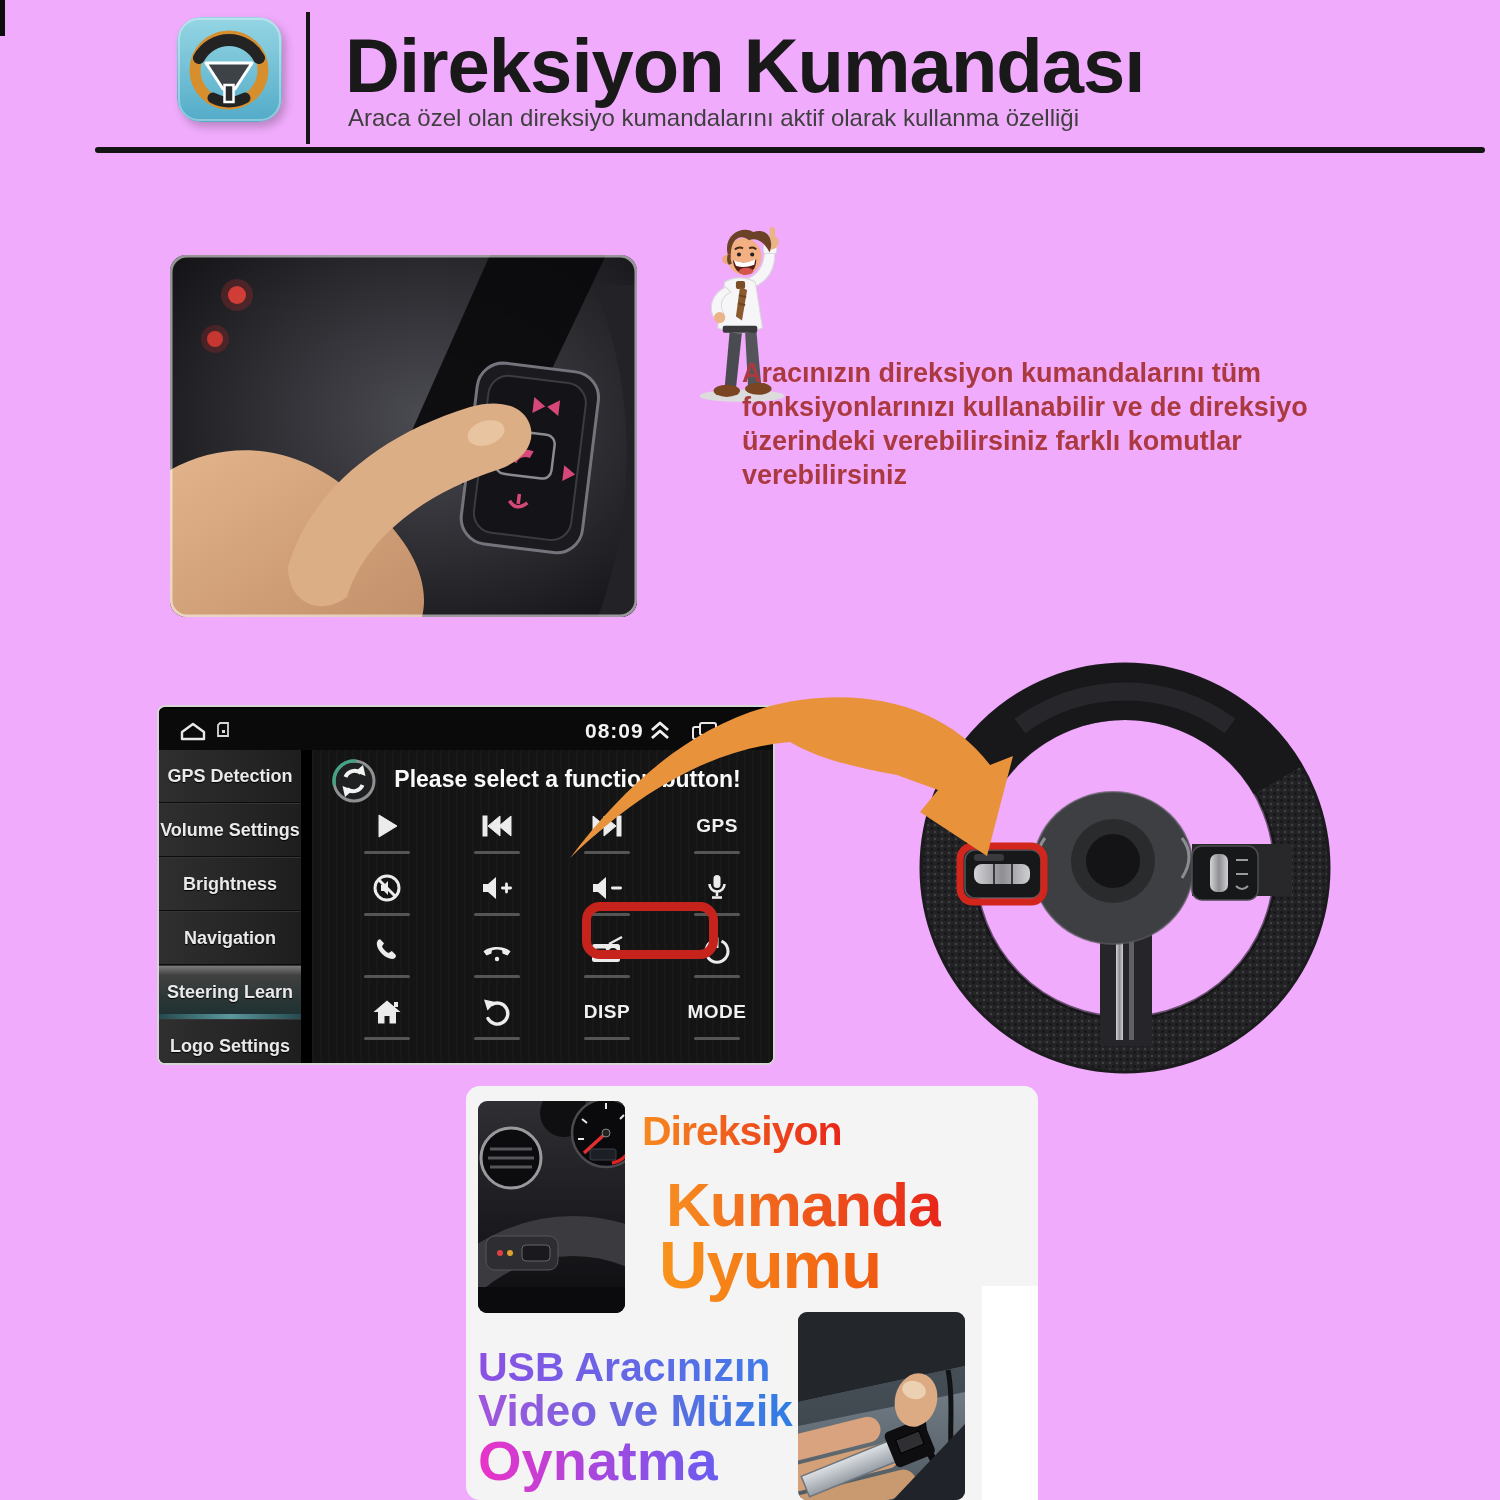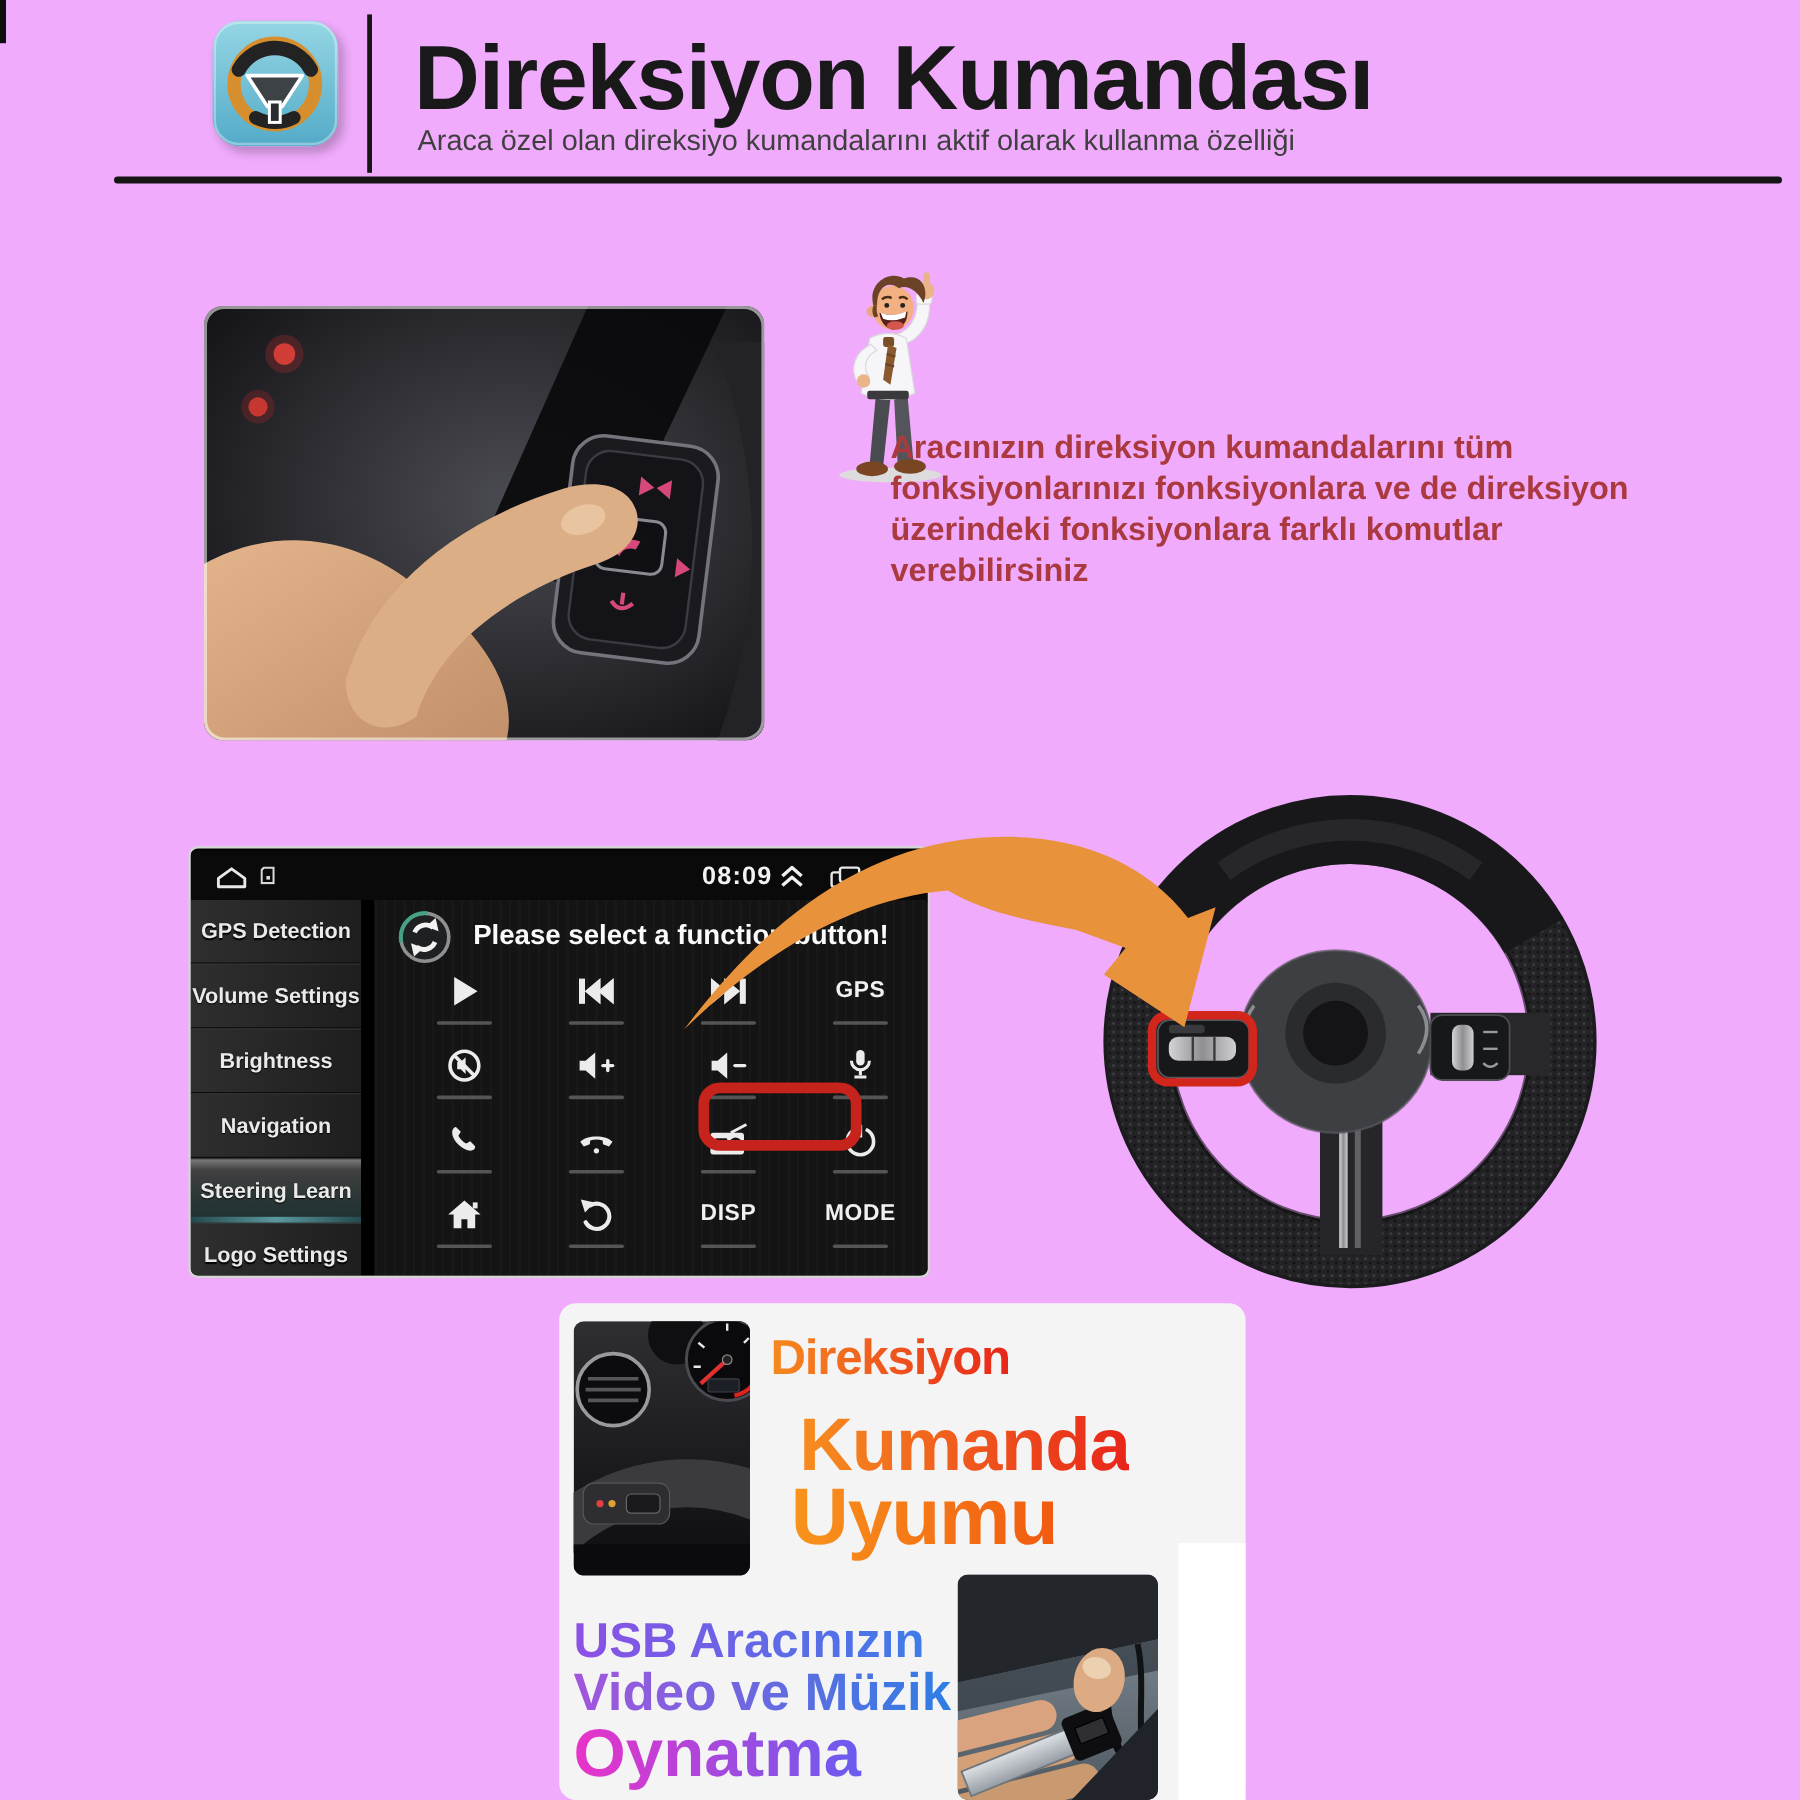--- a/index.html
+++ b/index.html
@@ -163,22 +163,22 @@
     <path d="M59 22 q4-2 7 1" stroke="#4a2c12" stroke-width="2" fill="none"></path>
     <circle cx="49" cy="28" r="2" fill="#222"></circle>
     <circle cx="62" cy="28" r="2" fill="#222"></circle>
     <path d="M43 34 Q 54 38 66 33 Q 66 46 54 48 Q 44 45 43 34 Z" fill="#5a1f1a"></path>
     <path d="M44 34 Q 54 38 65 33 L 64 38 Q 54 42 46 39 Z" fill="#ffffff"></path>
     <ellipse cx="56" cy="44.5" rx="7" ry="3.5" fill="#d4574e"></ellipse>
   </svg>
 
   <div class="abs" id="intro-text">
     <div class="intro-line">Aracınızın direksiyon kumandalarını tüm</div>
-    <div class="intro-line">fonksiyonlarınızı fonksiyonlara ve de direksiyon</div>
-    <div class="intro-line">üzerindeki fonksiyonlara farklı komutlar</div>
+    <div class="intro-line">fonksiyonlarınızı kullanabilir ve de direksiyo</div>
+    <div class="intro-line">üzerindeki verebilirsiniz farklı komutlar</div>
     <div class="intro-line">verebilirsiniz</div>
   </div>
 
   <div class="abs" id="head-unit">
     <div id="status-bar">
       <svg class="abs" style="left:20px;top:11px;" width="28" height="22" viewBox="0 0 28 22">
         <path d="M3 19 v-7 l11-8 11 8 v7 z" fill="none" stroke="#e8e8e8" stroke-width="2.4" stroke-linejoin="round"></path>
       </svg>
       <svg class="abs" style="left:58px;top:13px;" width="12" height="15" viewBox="0 0 12 15">
         <path d="M3 1 h8 v13 h-10 v-11 z" fill="none" stroke="#d8d8d8" stroke-width="1.8"></path>

